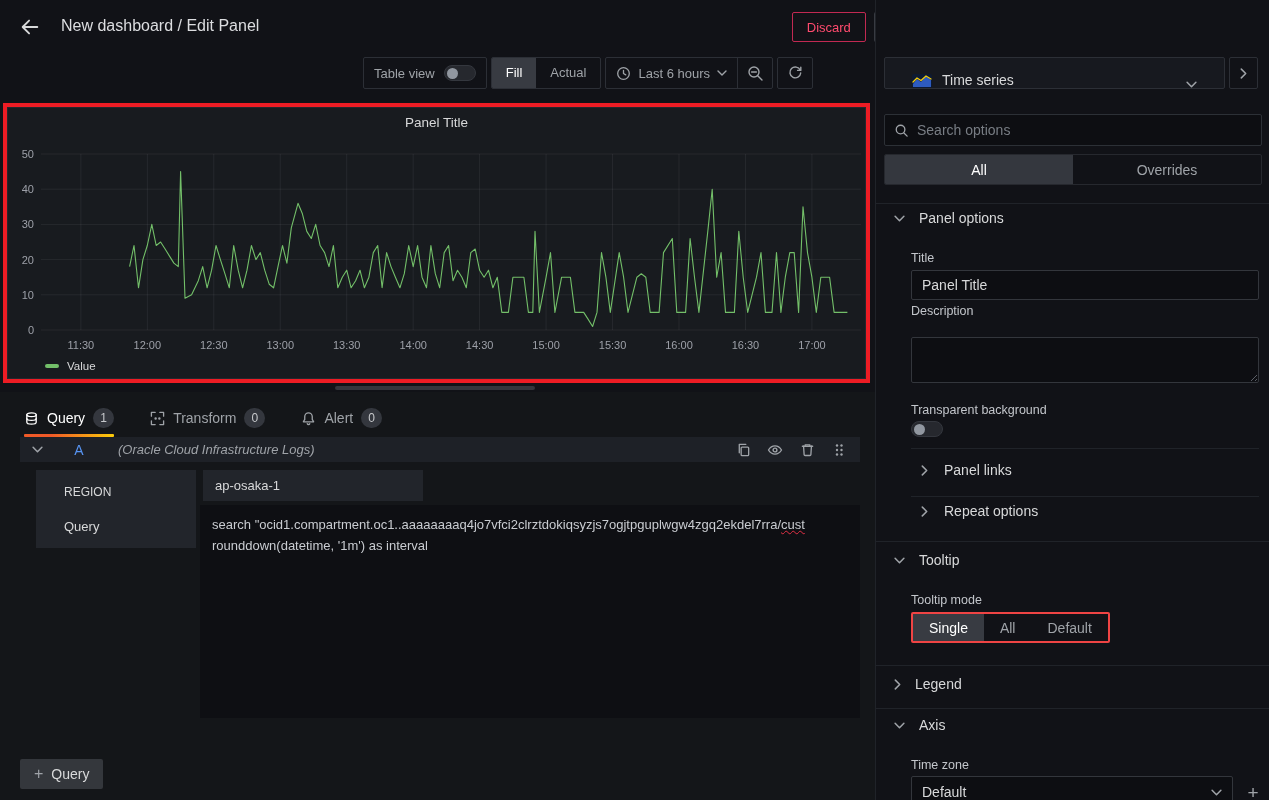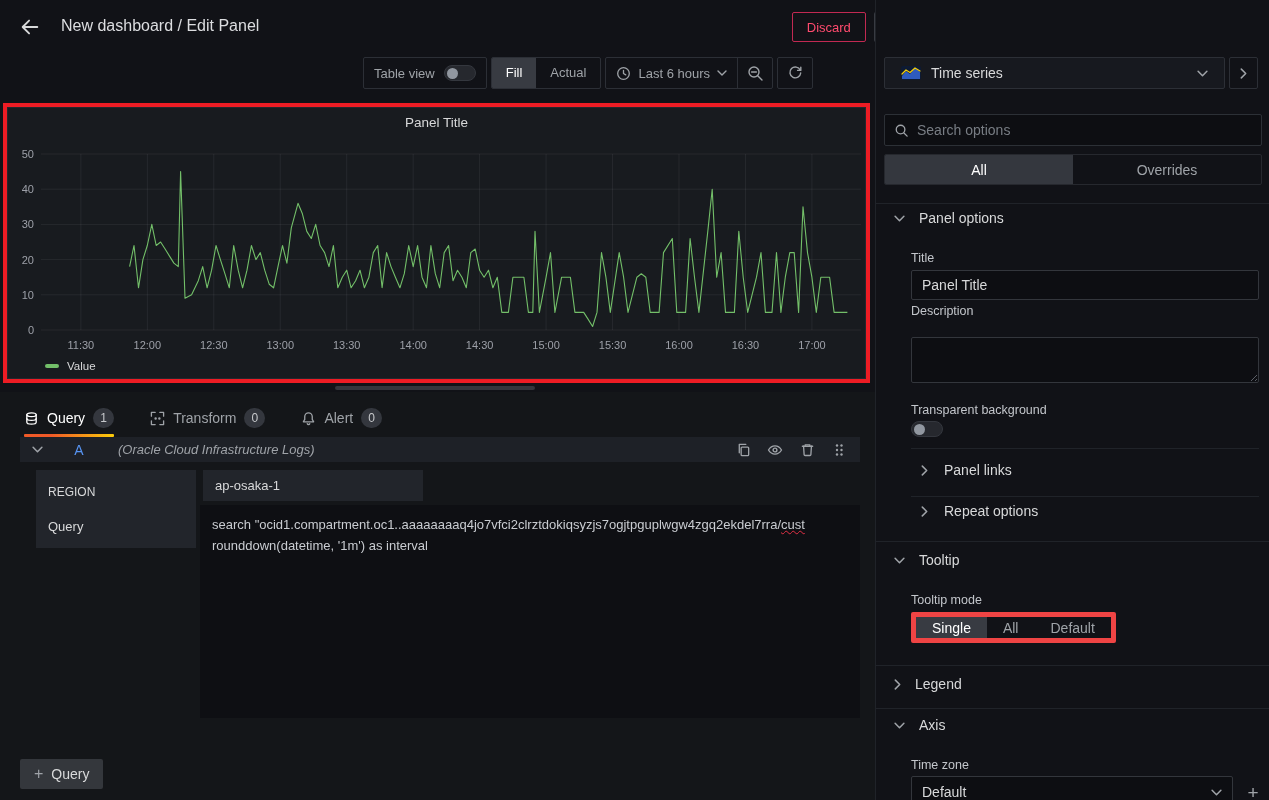--- a/index.html
+++ b/index.html
@@ -60,31 +60,31 @@
   .tab-badge { min-width:21px; height:20px; padding:0 6px; border-radius:10px; background:#34373e; color:#c7c9cc; font-size:12px; display:flex; align-items:center; justify-content:center; }
 
   .query-card { position:absolute; left:20px; top:45px; width:840px; height:281px; }
   .qc-header { position:absolute; left:0; top:0; width:100%; height:25px; background:#1e2127; display:flex; align-items:center; }
   .qc-chevron { width:34px; display:flex; justify-content:center; color:#9fa3a8; cursor:pointer; }
   .qc-refid { color:#5794f2; font-size:14px; width:50px; text-align:center; cursor:pointer; }
   .qc-ds { font-style:italic; color:#9fa3a8; font-size:13px; margin-left:14px; }
   .qc-icons { margin-left:auto; display:flex; gap:10px; padding-right:10px; color:#9fa3a8; }
   .qc-iconbtn { width:22px; height:22px; display:flex; align-items:center; justify-content:center; cursor:pointer; }
 
-  .fld-label { position:absolute; background:#22252b; height:43px; display:flex; align-items:center; padding:0 12px; color:#d8d9da; }
+  .fld-label { position:absolute; background:#22252b; height:43px; display:flex; align-items:center; padding:0 28px; color:#d8d9da; }
   .fld-value { position:absolute; background:#22252b; height:31px; display:flex; align-items:center; padding:0 12px; color:#d8d9da; cursor:pointer; }
   .code-box { position:absolute; left:180px; top:68px; width:660px; height:213px; background:#0e0f13; padding:9px 12px; color:#c9ccd1; line-height:21px; font-size:13px; cursor:text; }
   .squiggle { text-decoration:underline; text-decoration-style:wavy; text-decoration-color:#e02f44; text-decoration-thickness:1px; }
 
   .add-query-btn { position:absolute; left:20px; top:367px; height:30px; padding:0 14px; background:#34373c; border-radius:2px; display:flex; align-items:center; gap:8px; color:#d8d9da; cursor:pointer; font-size:14px; }
   .plus-glyph { font-size:16px; color:#9fa3a8; line-height:1; }
 
   
   .sidebar { position:absolute; left:875px; top:0; width:394px; height:800px; background:#111217; border-left:1px solid #202329; }
-  .viz-bar { position:absolute; left:8px; top:57px; width:341px; height:32px; border:1px solid #2c2f36; border-radius:2px; background:#17191f; display:flex; align-items:center; gap:10px; padding:0 16px; cursor:pointer; }
+  .viz-bar { position:absolute; left:8px; top:57px; width:341px; height:32px; border:1px solid #2c2f36; border-radius:2px; background:#17191f; display:flex; align-items:flex-end; gap:10px; padding:0 27px; cursor:pointer; }
   .viz-name { font-size:14px; color:#d8d9da; flex:1; }
   .viz-collapse { position:absolute; left:353px; top:57px; width:29px; height:32px; border:1px solid #2c2f36; border-radius:2px; display:flex; align-items:center; justify-content:center; color:#9fa3a8; cursor:pointer; }
   .search-box { position:absolute; left:8px; top:114px; width:378px; height:32px; background:#0d0e12; border:1px solid #2c3036; border-radius:2px; display:flex; align-items:center; gap:8px; padding:0 9px; color:#9fa3a8; }
   .search-box input { background:transparent; border:none; outline:none; color:#d8d9da; font-size:14px; font-family:inherit; width:100%; }
   .search-box input::placeholder { color:#787d84; }
   .side-tabs { position:absolute; left:8px; top:154px; width:378px; height:31px; border:1px solid #26282e; border-radius:2px; display:flex; overflow:hidden; }
   .side-tab { flex:1; display:flex; align-items:center; justify-content:center; color:#9fa3a8; font-size:14px; cursor:pointer; }
   .side-tab.active { background:#34373e; color:#ffffff; }
 
   .divider-full { position:absolute; left:0; width:394px; height:1px; background:#202329; }
@@ -92,21 +92,21 @@
 
   .sec-header { position:absolute; left:18px; display:flex; align-items:center; gap:14px; color:#d8d9da; font-size:14px; font-weight:500; cursor:pointer; }
   .sub-header { position:absolute; left:45px; display:flex; align-items:center; gap:16px; color:#d8d9da; font-size:14px; font-weight:500; cursor:pointer; }
   .chev { color:#9fa3a8; }
   .opt-label { position:absolute; left:35px; font-size:12.5px; font-weight:500; color:#c3c6cb; }
   .text-input { position:absolute; left:35px; width:348px; height:30px; background:#0d0e12; border:1px solid #33363c; border-radius:2px; color:#d8d9da; font-size:14px; padding:0 10px; font-family:inherit; outline:none; }
   .textarea { position:absolute; left:35px; width:348px; height:46px; background:#0d0e12; border:1px solid #33363c; border-radius:2px; cursor:text; }
   .ta-corner { position:absolute; right:1px; bottom:1px; width:9px; height:9px;
     background:repeating-linear-gradient(135deg, transparent 0 2px, #5a5e66 2px 3px);
     clip-path:polygon(100% 0, 100% 100%, 0 100%); }
-  .radio-group { position:absolute; left:35px; top:612px; height:31px; border:5px solid #ef4444; border-radius:2px; display:flex; overflow:hidden; }
+  .radio-group { position:absolute; left:35px; top:612px; height:31px; border:2px solid #ef4444; border-radius:2px; display:flex; overflow:hidden; }
   .radio-opt { padding:0 16px; display:flex; align-items:center; color:#9fa3a8; font-size:14px; cursor:pointer; }
   .radio-opt.active { background:#383b42; color:#ffffff; font-weight:500; }
   .dropdown { position:absolute; left:35px; top:776px; width:322px; height:32px; background:#0d0e12; border:1px solid #33363c; border-radius:2px; display:flex; align-items:center; padding:0 10px; color:#d8d9da; font-size:14px; cursor:pointer; }
   .dropdown .chev { margin-left:auto; }
   .tz-plus { position:absolute; left:364px; top:780px; width:26px; height:26px; display:flex; align-items:center; justify-content:center; color:#9fa3a8; font-size:19px; cursor:pointer; }
 </style>
 </head>
 <body>
 
 <div class="header">

